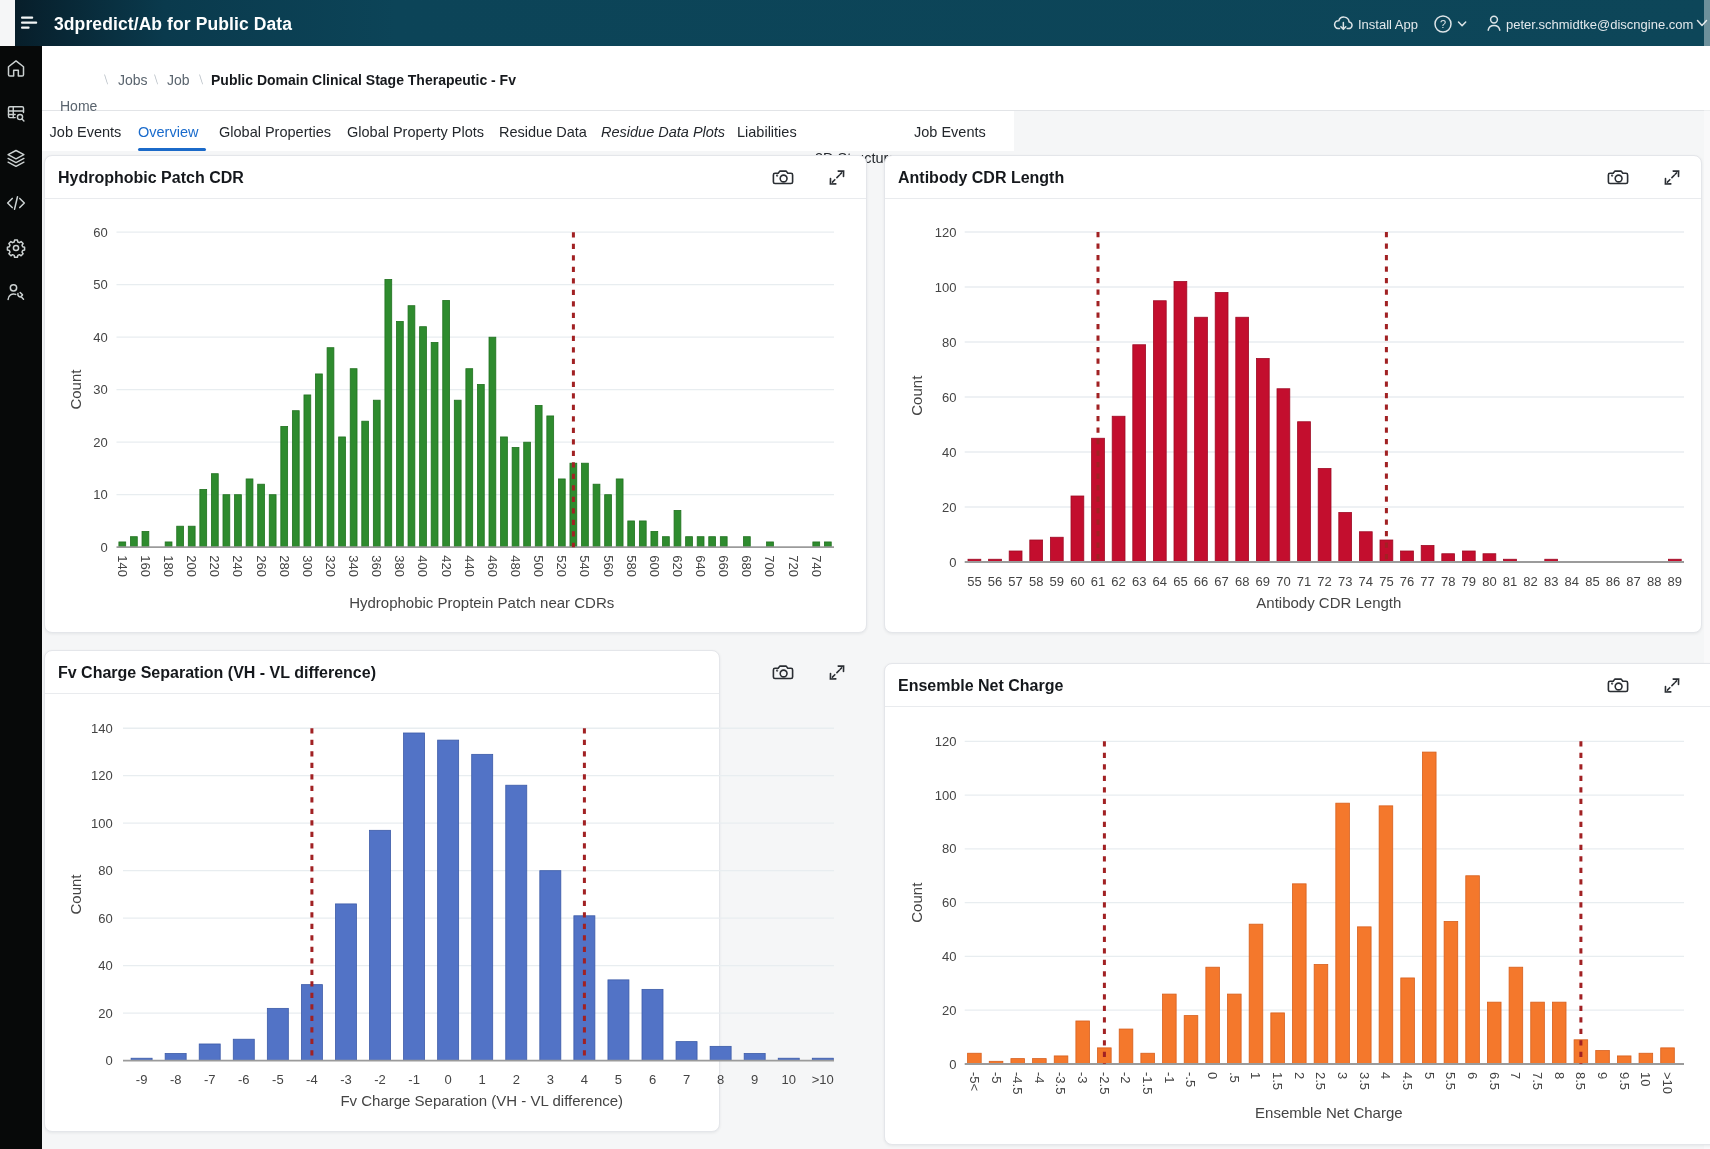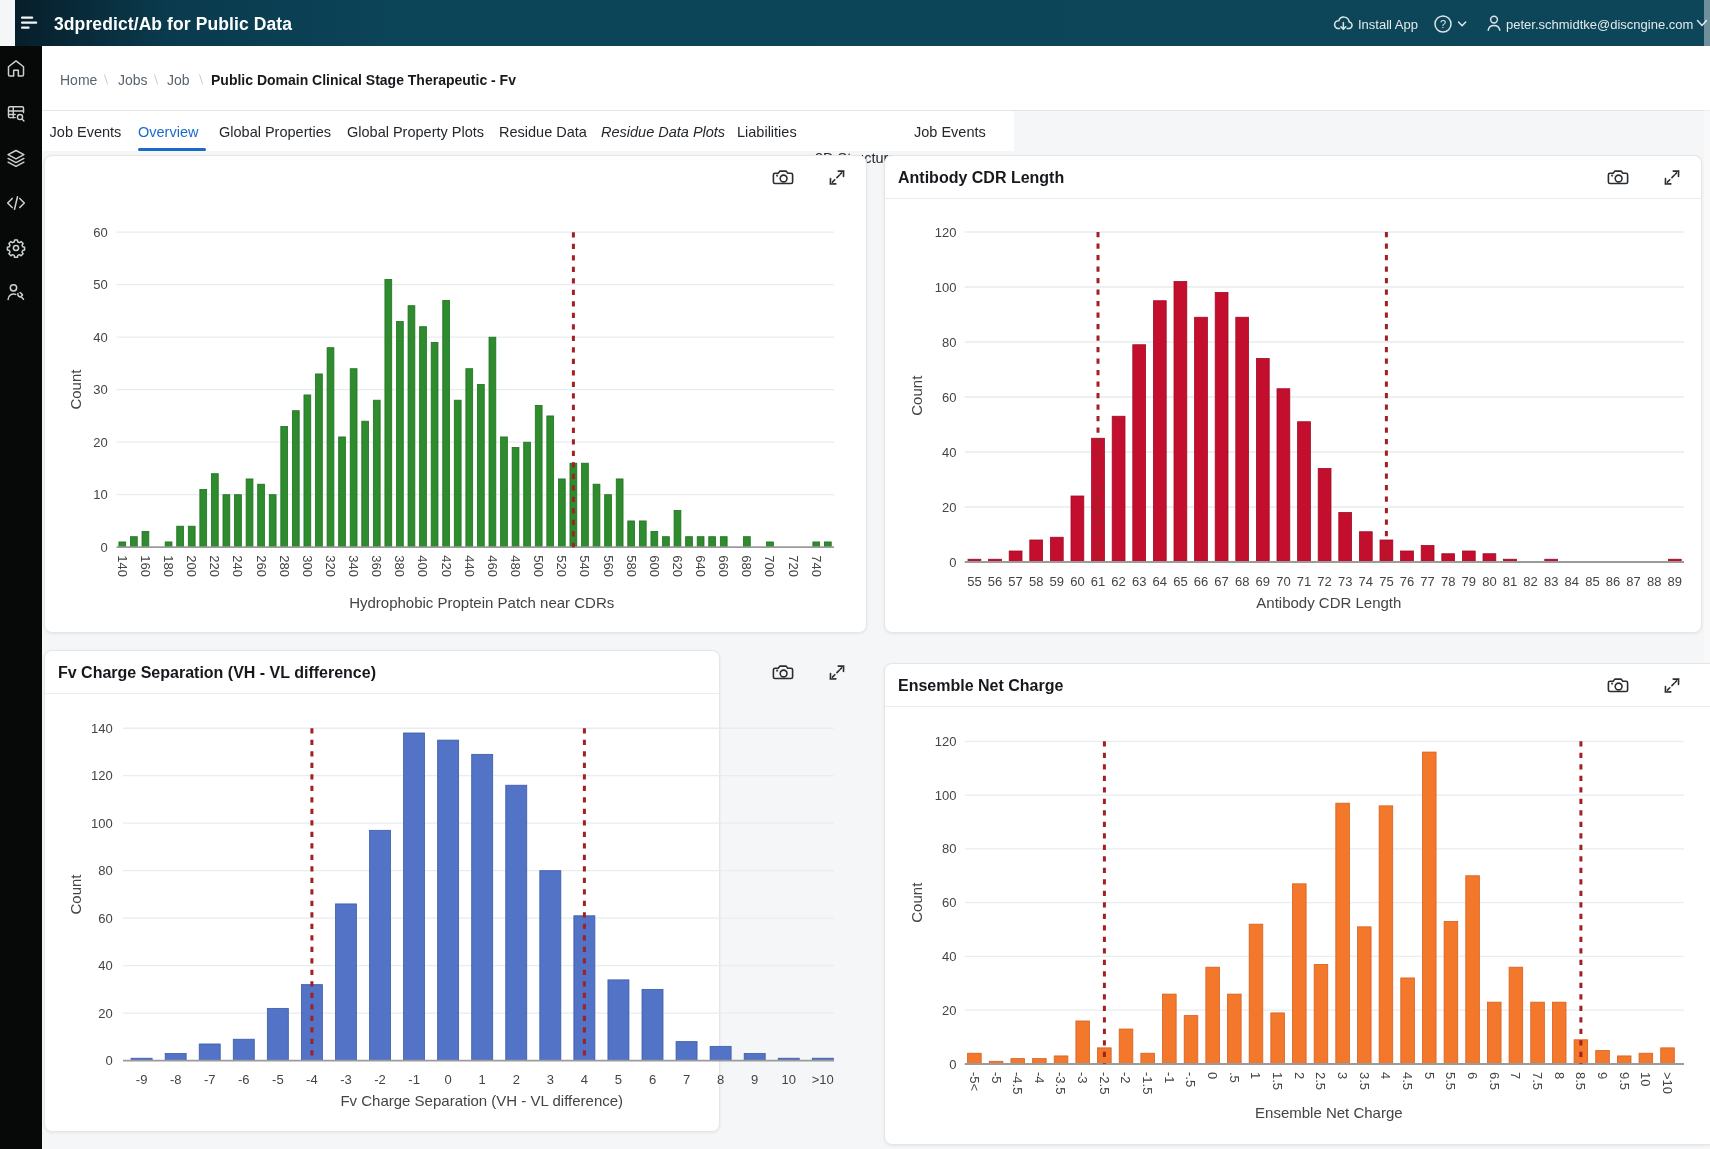--- a/index.html
+++ b/index.html
@@ -73,40 +73,43 @@
     </svg>
 <svg class="abs" style="left:6px;top:236px" width="20" height="20" viewBox="0 0 24 24" fill="none" stroke="#ccd2d2" stroke-width="1.8" stroke-linecap="round" stroke-linejoin="round">
       <circle cx="9" cy="7" r="3.8"></circle>
       <path d="M2.5 21 a6.6 6.6 0 0 1 9.2 -6.1"></path>
       <path d="M14.3 13.9 a3.2 3.2 0 0 0 3.9 3.9 l2.8 2.8 M17 12.6 l2.8 2.8 a3.2 3.2 0 0 1 -1.6 1.6"></path>
     </svg>
 </div>
 <div id="crumbbg"></div>
 <div id="crumbline"></div>
 <div id="tabsbg"></div>
-<div class="crumb" style="left:60px;">Home</div>
+<div class="crumb" style="left:60px;margin-top:26px;">Home</div>
 <div class="crumbsep" style="left:104px;">⧵</div>
 <div class="crumb" style="left:118px;">Jobs</div>
 <div class="crumbsep" style="left:154px;">⧵</div>
 <div class="crumb" style="left:167px;">Job</div>
 <div class="crumbsep" style="left:199px;">⧵</div>
 <div class="crumb crumbbold" style="left:211px;">Public Domain Clinical Stage Therapeutic - Fv</div>
 <div class="tab" style="left:49.6px;">Job Events</div>
 <div class="tab tabactive" style="left:138px;">Overview</div>
 <div class="tab" style="left:219px;">Global Properties</div>
 <div class="tab" style="left:347px;">Global Property Plots</div>
 <div class="tab" style="left:499px;">Residue Data</div>
 <div class="tab" style="left:601px;font-style:italic;">Residue Data Plots</div>
 <div class="tab" style="left:737px;">Liabilities</div>
 <div class="tab" style="left:815px;margin-top:26px;">3D Structure</div>
 <div class="tab" style="left:914px;">Job Events</div>
 <div id="underline"></div>
 <div id="scroll"></div>
 
 <div class="card" style="left:44px;top:155px;width:823px;height:478px;">
+    <div class="head">
+      <div class="t">Hydrophobic Patch CDR</div>
+    </div>
     <svg width="823" height="43" viewBox="0 0 823 43" style="position:absolute;left:0;top:0;">
 <g stroke="#2a2e33" stroke-width="1.6" fill="none" transform="translate(738,21.5)">
 <path d="M -8 -4.2 h 3.2 l 1.6 -2.2 h 6.4 l 1.6 2.2 h 3.2 q 1.6 0 1.6 1.6 v 7 q 0 1.6 -1.6 1.6 h -16 q -1.6 0 -1.6 -1.6 v -7 q 0 -1.6 1.6 -1.6 z" stroke-linejoin="round"></path>
 <circle cx="0.6" cy="1" r="3.4"></circle>
 <circle cx="-5.9" cy="-1.9" r="0.35" fill="#2a2e33"></circle>
 </g>
 <g stroke="#2a2e33" stroke-width="1.6" fill="none" transform="translate(792,21.5)" stroke-linecap="round">
 <line x1="-4.6" y1="4.6" x2="-2.2" y2="2.2"></line>
         <line x1="-0.1" y1="0.1" x2="2.3" y2="-2.3" stroke-dasharray="3.4 1.4"></line>
 <line x1="4.6" y1="-4.6" x2="3.2" y2="-3.2"></line>

